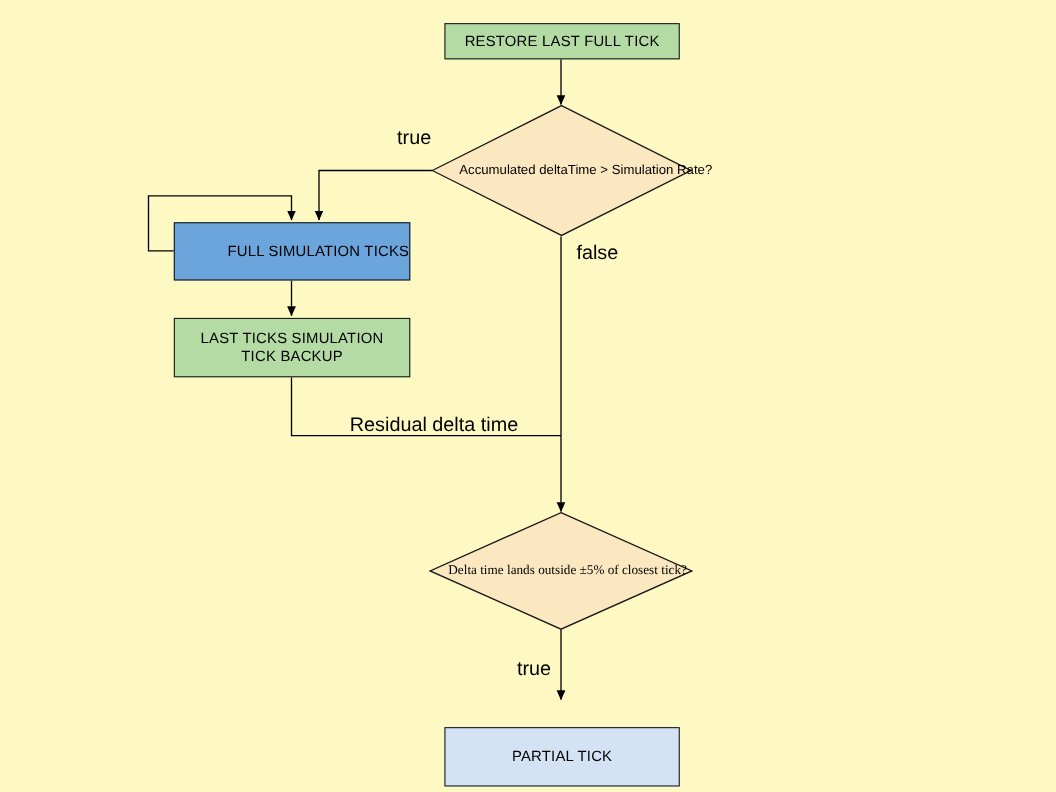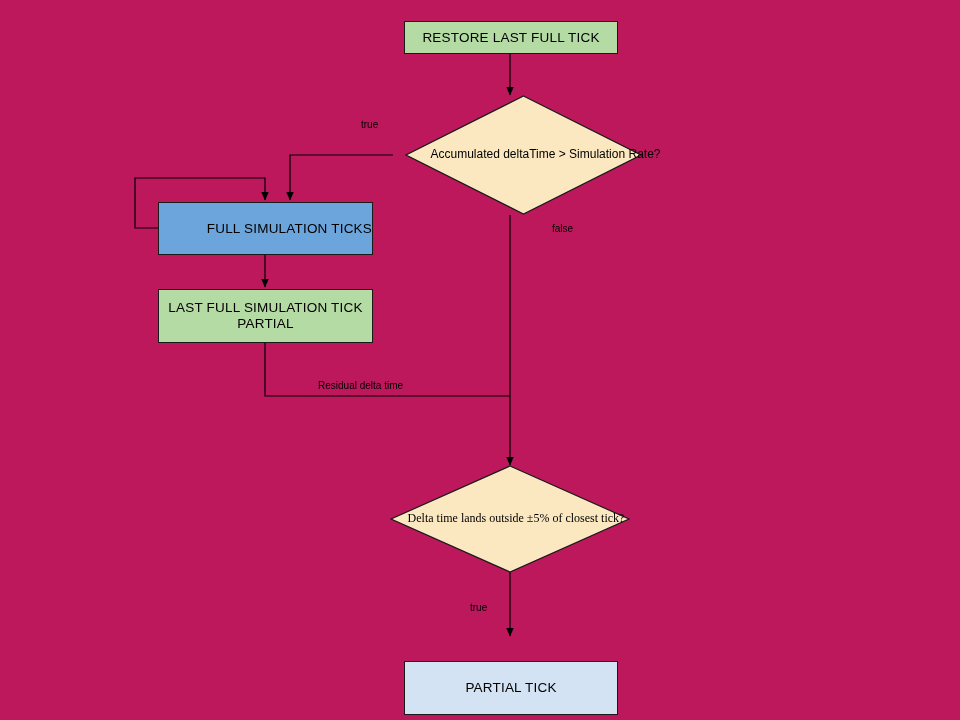--- a/index.html
+++ b/index.html
@@ -10,21 +10,21 @@
   body {
     width: 960px;
     height: 720px;
     font-family: "Liberation Sans", sans-serif;
     overflow: hidden;
   }
   #canvas {
     position: relative;
     width: 960px;
     height: 720px;
-    background: #be185d;
+    background: #fef9c3;
   }
   #edges {
     position: absolute;
     left: 0; top: 0;
     width: 960px;
     height: 720px;
   }
   .node {
     position: absolute;
     box-sizing: border-box;
@@ -60,21 +60,21 @@
     align-items: center;
     justify-content: center;
     font-size: 12px;
     line-height: 15.5px;
     color: #000000;
     text-align: center;
     pointer-events: none;
   }
   .edge-label {
     position: absolute;
-    font-size: 10px;
+    font-size: 18px;
     line-height: 16px;
     color: #000000;
     white-space: pre-line;
   }
 </style>
 </head>
 <body>
 
 <div id="canvas">
 
@@ -111,52 +111,52 @@
 
     <g>
       <path d="M510,572 L510,636" stroke="#000000" stroke-width="1.2" fill="none" marker-end="url(#arrow)"></path>
     </g>
   </svg>
 
   <div class="node box box-green" style="left:404px; top:21px; width:214px; height:33px;">
     <span>RESTORE LAST FULL TICK</span>
   </div>
 
-  <div class="diamond-wrap" style="left:405px; top:95px; width:237px; height:120px;">
+  <div class="diamond-wrap" style="left:392px; top:95px; width:237px; height:120px;">
     <svg class="diamond-svg" width="237" height="120" viewBox="0 0 237 120">
       <polygon points="118.5,1 236,60 118.5,119 1,60" fill="#fbe8c0" stroke="#1a1a1a" stroke-width="1.2"></polygon>
     </svg>
     <div class="diamond-label" style="padding-left:22px;">Accumulated
 deltaTime &gt;
 Simulation Rate?</div>
   </div>
 
   <div class="node box box-blue" style="left:158px; top:202px; width:215px; height:53px;">
     <span>FULL SIMULATION TICKS</span>
   </div>
 
   <div class="node box box-green" style="left:158px; top:289px; width:215px; height:54px; padding:0 8px;">
-    <span>LAST FULL SIMULATION TICK PARTIAL</span>
+    <span>LAST TICKS SIMULATION TICK BACKUP</span>
   </div>
 
   <div class="diamond-wrap" style="left:390px; top:465px; width:240px; height:108px;">
     <svg class="diamond-svg" width="240" height="108" viewBox="0 0 240 108">
       <polygon points="120,1 239,54 120,107 1,54" fill="#fbe8c0" stroke="#1a1a1a" stroke-width="1.2"></polygon>
     </svg>
     <div class="diamond-label" style="padding-left:6px;font-family:Liberation Serif, serif;">Delta time lands
 outside ±5% of
 closest tick?</div>
   </div>
 
   <div class="node box box-lblue" style="left:404px; top:637px; width:214px; height:54px;margin-top:24px;">
     <span>PARTIAL TICK</span>
   </div>
 
   <div class="edge-label" style="left:361px; top:117px;">true</div>
 
-  <div class="edge-label" style="left:552px; top:221px;">false</div>
+  <div class="edge-label" style="left:524px; top:221px;">false</div>
 
 
   <div class="edge-label" style="left:318px; top:378px;">Residual delta time</div>
 
   <div class="edge-label" style="left:470px; top:600px;">true</div>
 
 </div>
 
 </body></html>

